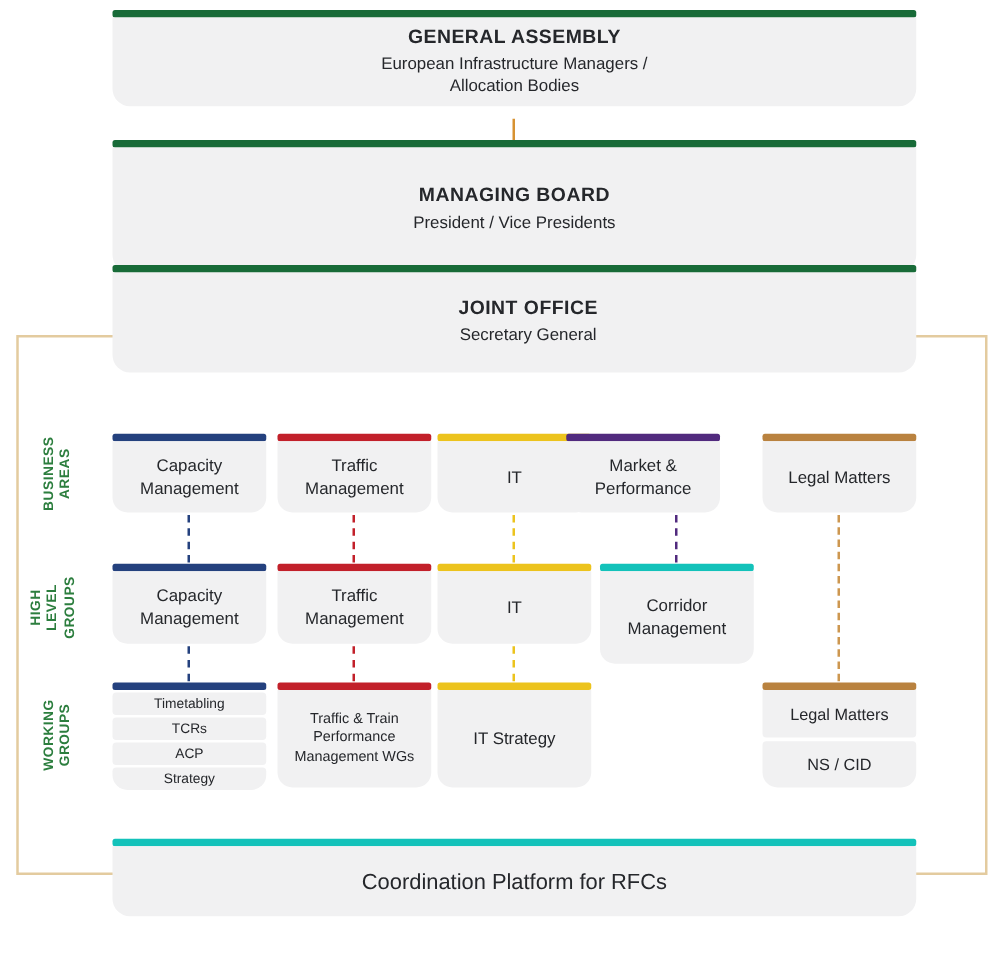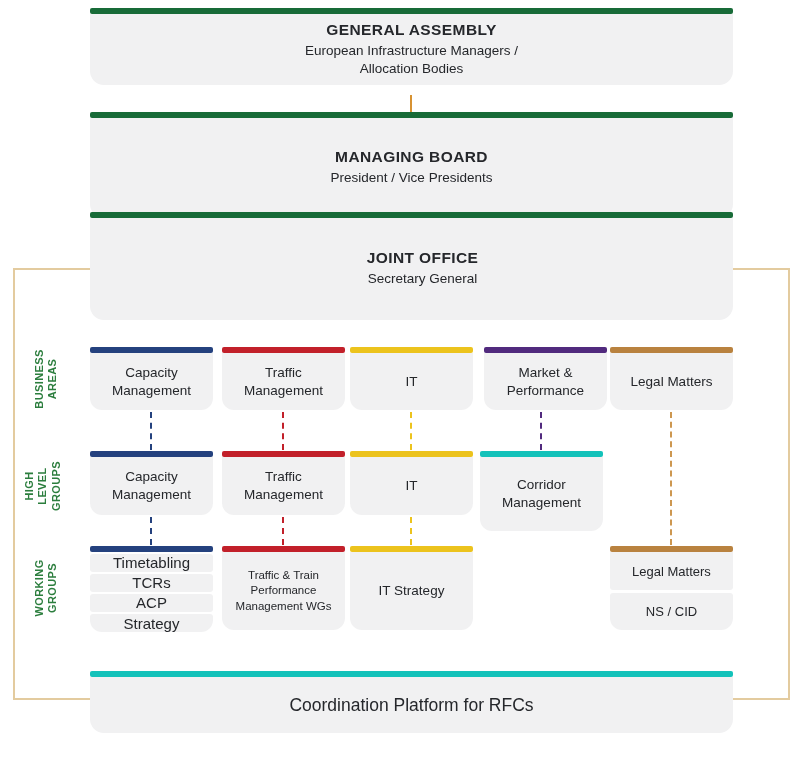--- a/index.html
+++ b/index.html
@@ -30,21 +30,21 @@
   .dash{position:absolute;width:0;border-left:2px dashed;z-index:1;}
   
   .side-label{
     position:absolute;display:flex;align-items:center;justify-content:center;
     transform:rotate(-90deg);font-weight:bold;font-size:11px;line-height:1.2;
     letter-spacing:.4px;text-align:center;white-space:pre-line;z-index:2;
   }
   
   .wg-stack{display:flex;flex-direction:column;gap:2.5px;}
   .wg-item{
-    background:#f1f1f2;border-radius:3px;font-size:15px;display:flex;
+    background:#f1f1f2;border-radius:3px;font-size:11px;display:flex;
     align-items:center;justify-content:center;height:17.5px;
   }
   .wg-item:last-child{border-radius:3px 3px 12px 12px;height:18px;}
   .wg-small-box{
     background:#f1f1f2;font-size:13px;display:flex;align-items:center;justify-content:center;
   }
   
   .platform-body{
     background:#f1f1f2;border-radius:0 0 14px 14px;display:flex;align-items:center;
     justify-content:center;font-size:17.5px;
@@ -75,21 +75,21 @@
     <div class="gov-body" style="height:100px;align-items:center;">
       <div class="gov-title">MANAGING BOARD</div>
       <div class="gov-sub">President / Vice Presidents</div>
     </div>
   </div>
 
   <div class="vconn" style="top: 195px; height: 17px; left: 410px; background-color: rgb(215, 146, 50);"></div>
 
   <div class="gov-box" style="top:212px;">
     <div class="bar" style="background-color: rgb(24, 107, 56);"></div>
-    <div class="gov-body" style="height:102px;padding-left:22px;">
+    <div class="gov-body" style="height:80px;padding-left:22px;">
       <div class="gov-title">JOINT OFFICE</div>
       <div class="gov-sub">Secretary General</div>
     </div>
   </div>
 
   <div class="side-label" style="left: -14px; top: 362px; width: 120px; height: 34px; color: rgb(44, 126, 62);">BUSINESS
 AREAS</div>
   <div class="side-label" style="left: -17px; top: 463px; width: 120px; height: 46px; color: rgb(44, 126, 62);">HIGH
 LEVEL
 GROUPS</div>
@@ -101,21 +101,21 @@
     <div class="col-body" style="height:57px;">Capacity Management</div>
   </div>
   <div class="col-box" style="left:222px;top:347px;">
     <div class="bar" style="background-color: rgb(194, 32, 42);"></div>
     <div class="col-body" style="height:57px;">Traffic Management</div>
   </div>
   <div class="col-box" style="left:350px;top:347px;">
     <div class="bar" style="background-color: rgb(236, 195, 29);"></div>
     <div class="col-body" style="height:57px;">IT</div>
   </div>
-  <div class="col-box" style="left:484px;top:347px;">
+  <div class="col-box" style="left:453px;top:347px;">
     <div class="bar" style="background-color: rgb(81, 42, 126);"></div>
     <div class="col-body" style="height:57px;">Market &amp; Performance</div>
   </div>
   <div class="col-box" style="left:610px;top:347px;">
     <div class="bar" style="background-color: rgb(185, 130, 63);"></div>
     <div class="col-body" style="height:57px;">Legal Matters</div>
   </div>
 
   <div class="dash" style="left: 150px; top: 412px; height: 38px; border-left-color: rgb(36, 65, 126);"></div>
   <div class="dash" style="left: 282px; top: 412px; height: 38px; border-left-color: rgb(194, 32, 42);"></div>

